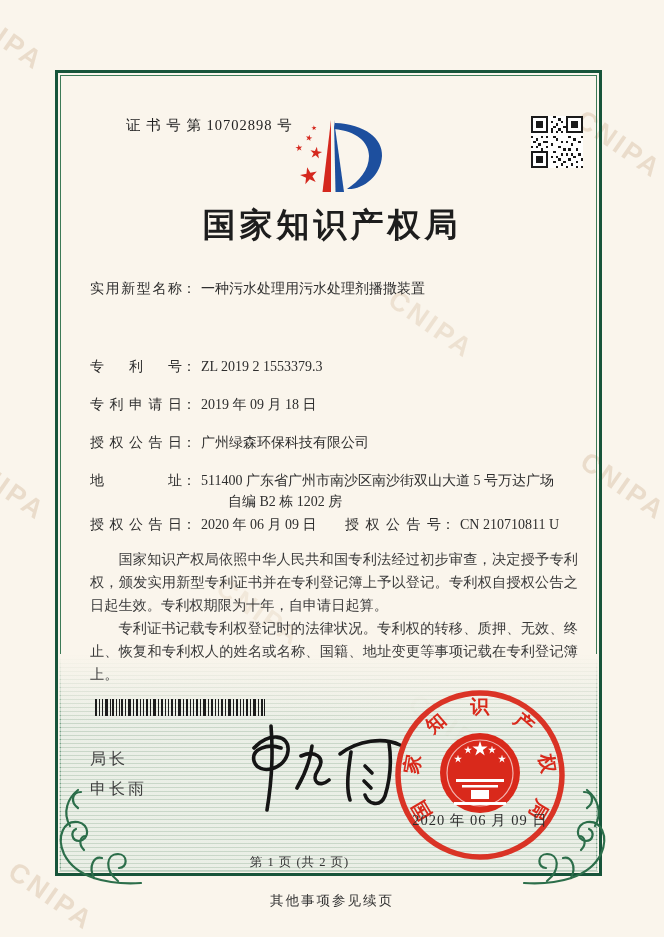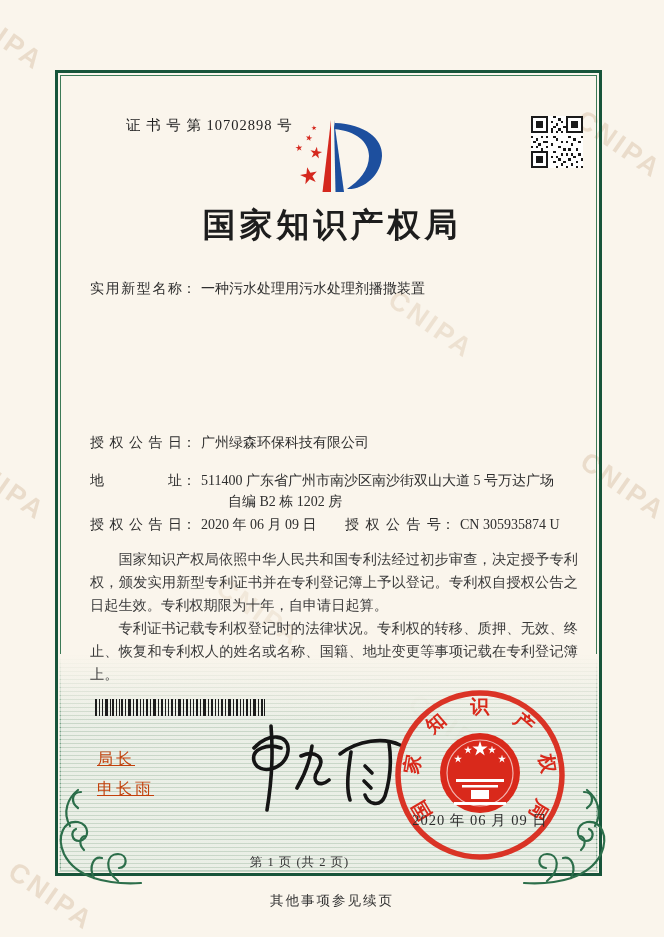--- a/index.html
+++ b/index.html
@@ -63,23 +63,23 @@
   .colon{display:inline-block;}
   .fvalue{margin-left:5px;}
   .paras{
     position:absolute; left:90px; top:548px; width:488px;
     font-size:14.2px; line-height:23px; color:#3a3a3a;
     text-align:justify;
   }
   .paras p{margin:0; text-indent:2em;}
   .barcode{position:absolute; left:95px; top:699px; width:170px; height:17px;}
   .issuer{
-    position:absolute; left:97px; top:744px;
+    position:absolute; left:90px; top:744px;
     font-family:"Liberation Sans","DejaVu Sans",sans-serif;
-    font-size:16px; color:#c2410c; letter-spacing:3px; line-height:30px;text-decoration:underline;
+    font-size:16px; color:#404040; letter-spacing:3px; line-height:30px;
   }
   .signature{position:absolute; left:238px; top:718px; width:175px; height:100px;}
   .seal{position:absolute; left:392px; top:687px; width:176px; height:176px;}
   .sealdate{
     position:absolute; left:400px; top:811px; width:160px; text-align:center;
     font-size:14.5px; color:#2e2e2e; letter-spacing:1px; white-space:nowrap;
   }
   .pagenum{
     position:absolute; left:0; top:854px; width:599px; text-align:center;
     font-size:12.5px; color:#333; letter-spacing:1px;
@@ -146,34 +146,40 @@
       <path d="M0 8h1v1h-1z M2 9h1v1h-1z M4 8h1v1h-1z M1 10h1v1h-1z M3 11h1v1h-1z M5 10h1v1h-1z M2 12h1v1h-1z M4 13h1v1h-1z M0 12h1v1h-1z"></path>
       <path d="M9 14h1v1h-1z M12 15h1v1h-1z M14 15h1v1h-1z M16 15h1v1h-1z M10 16h1v1h-1z M8 16h1v1h-1z M17 16h1v1h-1z M11 17h1v1h-1z M15 17h1v1h-1z M9 18h1v1h-1z M13 18h1v1h-1z M18 18h1v1h-1z M19 15h1v1h-1z M20 17h1v1h-1z M12 19h1v1h-1z M16 19h1v1h-1z M10 20h1v1h-1z M14 20h1v1h-1z M18 20h1v1h-1z M20 20h1v1h-1z"></path>
     </g>
   </svg>
 
   <div class="title">国家知识产权局</div>
 
   <div class="frow" style="top:280px">
     <span class="flabel">实用新型名称</span><span class="colon">：</span><span class="fvalue">一种污水处理用污水处理剂播撒装置</span>
   </div>
+  <div class="frow" style="top:358px">
+    <span class="flabel">专利号</span><span class="colon">：</span><span class="fvalue">ZL 2019 2 1553379.3</span>
+  </div>
+  <div class="frow" style="top:396px">
+    <span class="flabel">专利申请日</span><span class="colon">：</span><span class="fvalue">2019 年 09 月 18 日</span>
+  </div>
   <div class="frow" style="top:434px">
     <span class="flabel">授权公告日</span><span class="colon">：</span><span class="fvalue">广州绿森环保科技有限公司</span>
   </div>
   <div class="frow" style="top:472px">
     <span class="flabel">地址</span><span class="colon">：</span><span class="fvalue">511400 广东省广州市南沙区南沙街双山大道 5 号万达广场</span>
   </div>
   <div class="frow" style="top:493px; left:228px">
     <span>自编 B2 栋 1202 房</span>
   </div>
   <div class="frow" style="top:516px">
     <span class="flabel">授权公告日</span><span class="colon">：</span><span class="fvalue">2020 年 06 月 09 日</span>
   </div>
   <div class="frow" style="top:516px; left:345px">
-    <span class="flabel2">授权公告号</span><span class="colon">：</span><span class="fvalue">CN 305935874 U</span>
+    <span class="flabel2">授权公告号</span><span class="colon">：</span><span class="fvalue">CN 210710811 U</span>
   </div>
 
   <div class="paras">
     <p>国家知识产权局依照中华人民共和国专利法经过初步审查，决定授予专利权，颁发实用新型专利证书并在专利登记簿上予以登记。专利权自授权公告之日起生效。专利权期限为十年，自申请日起算。</p>
     <p>专利证书记载专利权登记时的法律状况。专利权的转移、质押、无效、终止、恢复和专利权人的姓名或名称、国籍、地址变更等事项记载在专利登记簿上。</p>
   </div>
 
   <svg class="barcode" viewBox="0 0 170 16" preserveAspectRatio="none">
     <path fill="#1c1c1c" d="M0 0h2v16h-2z M4 0h1v16h-1z M7 0h1v16h-1z M10 0h3v16h-3z M15 0h1v16h-1z M17 0h2v16h-2z M21 0h1v16h-1z M24 0h1v16h-1z M26 0h2v16h-2z M30 0h1v16h-1z M33 0h3v16h-3z M38 0h1v16h-1z M41 0h2v16h-2z M45 0h1v16h-1z M48 0h1v16h-1z M51 0h2v16h-2z M55 0h1v16h-1z M58 0h3v16h-3z M63 0h1v16h-1z M66 0h2v16h-2z M70 0h1v16h-1z M73 0h1v16h-1z M76 0h2v16h-2z M80 0h1v16h-1z M83 0h3v16h-3z M88 0h1v16h-1z M91 0h2v16h-2z M95 0h1v16h-1z M98 0h1v16h-1z M101 0h2v16h-2z M105 0h1v16h-1z M108 0h3v16h-3z M113 0h1v16h-1z M116 0h2v16h-2z M120 0h1v16h-1z M123 0h1v16h-1z M126 0h2v16h-2z M130 0h1v16h-1z M133 0h3v16h-3z M138 0h1v16h-1z M141 0h2v16h-2z M145 0h1v16h-1z M148 0h1v16h-1z M151 0h2v16h-2z M155 0h1v16h-1z M158 0h3v16h-3z M163 0h1v16h-1z M166 0h2v16h-2z M169 0h1v16h-1z"></path>
   </svg>

